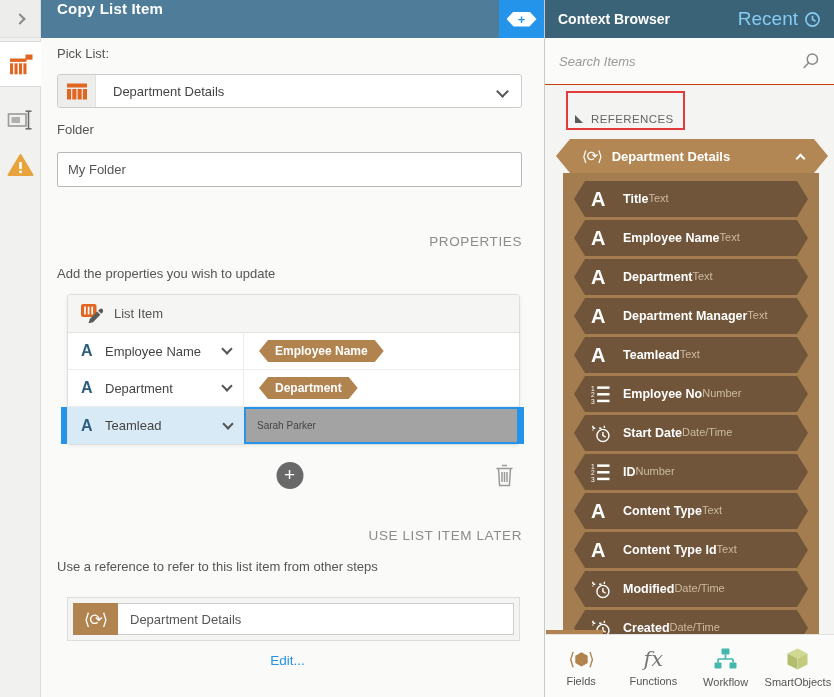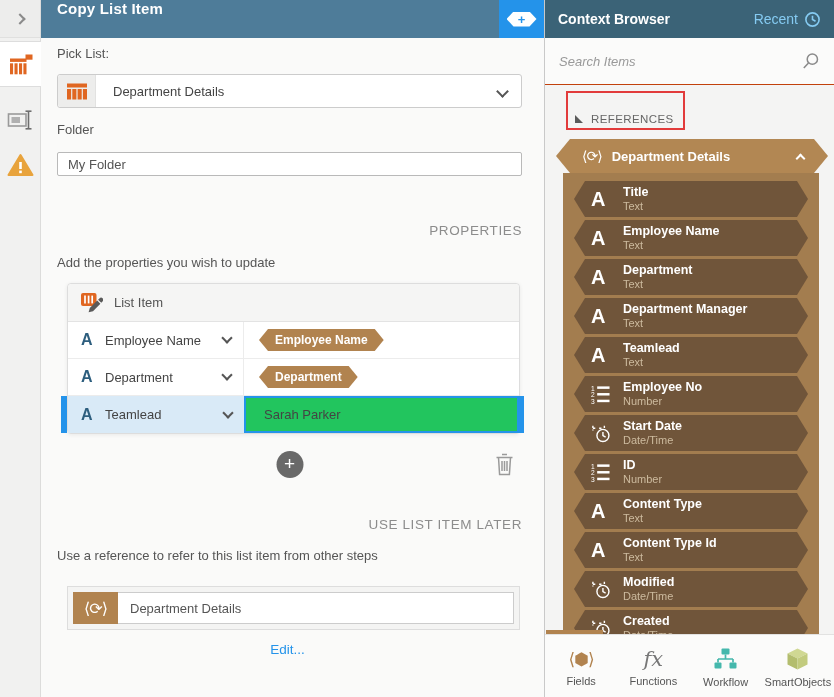--- a/index.html
+++ b/index.html
@@ -28,79 +28,79 @@
     color:#2493ea; font-weight:bold; font-size:13px; line-height:1; }
 
   .main-body { padding:0 22px 0 16px; }
   .field-label { margin-top:8px; color:#555; font-size:13px; }
   .dropdown { margin-top:13px; height:34px; background:#fff; border:1px solid #ccc; border-radius:3px; display:flex; align-items:center; cursor:pointer; }
   .dd-icon-cell { width:38px; align-self:stretch; background:#ededec; border-right:1px solid #e2e2e1; border-radius:3px 0 0 3px; display:flex; align-items:center; justify-content:center; }
   .dd-text { flex:1; padding-left:17px; color:#444; font-size:13px; }
   .dd-chev { margin-right:14px; }
   .dd-chev .chev { border-color:#555; width:9px; height:9px; }
 
-  .text-input { margin-top:15px; width:100%; height:24px; border:1px solid #b9b9b9; border-radius:2px; background:#fff; font-size:13px; color:#555; padding-left:10px; font-family:"Liberation Sans", sans-serif; outline:none; }
+  .text-input { margin-top:15px; width:100%; height:35px; border:1px solid #b9b9b9; border-radius:2px; background:#fff; font-size:13px; color:#555; padding-left:10px; font-family:"Liberation Sans", sans-serif; outline:none; }
 
   .section-heading { margin-top:47px; color:#8c8c8c; font-size:13.5px; letter-spacing:.6px;text-align:right; }
   .section-desc { margin-top:17px; color:#555; font-size:13px; }
 
   .prop-table { margin:13px 2px 0 10px; background:#fff; border:1px solid #ddd; border-radius:4px; box-shadow:0 1px 4px rgba(0,0,0,.07); }
   .pt-header { height:38px; background:#f5f5f4; border-bottom:1px solid #e3e3e3; border-radius:4px 4px 0 0; display:flex; align-items:center; gap:11px; padding-left:12px; color:#555; font-size:13px; }
   .pt-row { height:37px; border-bottom:1px solid #ececec; display:flex; align-items:stretch; position:relative; }
   .pt-row:last-child { border-bottom:none; }
   .pt-label { width:176px; display:flex; align-items:center; gap:10px; padding-left:13px; border-right:1px solid #ececec; }
   .pt-label .a-ic { color:#2d5e7e; font-weight:bold; font-size:16px; width:14px; }
   .pt-name { flex:1; color:#444; font-size:13px; }
   .pt-label .chev { border-color:#555; margin-right:12px; }
   .pt-value { flex:1; display:flex; align-items:center; padding-left:15px; }
   .tan-chip { display:inline-flex; align-items:center; height:22px; padding:0 16px; background:#b1834f; color:#fff; font-size:12px; font-weight:bold;
     clip-path:polygon(9px 0,calc(100% - 9px) 0,100% 50%,calc(100% - 9px) 100%,9px 100%,0 50%); }
   .pt-row.selected .pt-label { background:#d9eaf7; border-right:none; }
   .sel-cap { position:absolute; top:0; bottom:0; width:6px; background:#2493ea; }
   .sel-cap.left { left:-7px; }
   .sel-cap.right { right:-5px; }
-  .sel-input { flex:1; align-self:stretch; border:2px solid #2493ea; background:#22c55e; font-size:13px; color:#444; padding-left:18px; outline:none; font-family:"Liberation Sans", sans-serif; }
+  .sel-input { flex:1; align-self:stretch; border:2px solid #2493ea; background:#a3a3a3; font-size:10px; color:#444; padding-left:11px; outline:none; font-family:"Liberation Sans", sans-serif; }
 
   .actions-row { position:relative; height:28px; margin-top:17px; }
   .plus-btn { position:absolute; left:50%; top:0; transform:translateX(-50%); width:27px; height:27px; border-radius:50%; background:#696969; color:#fff; font-size:19px; line-height:25px; text-align:center; cursor:pointer; }
   .trash-btn { position:absolute; right:8px; top:2px; cursor:pointer; }
 
   .ref-box { margin:23px 2px 0 10px; height:44px; background:#f4f4f3; border:1px solid #ddd; padding:5px; display:flex; }
   .ref-icon-sq { width:45px; background:#b1834f; display:flex; align-items:center; justify-content:center; color:#fff; }
   .ref-field { flex:1; background:#fff; border:1px solid #ccc; border-left:none; display:flex; align-items:center; padding-left:12px; color:#555; font-size:13px; }
   .edit-link { margin-top:12px; text-align:center; padding-right:4px; color:#2493ea; font-size:13.5px; cursor:pointer; }
 
   .ref-glyph { font-family:"DejaVu Sans", sans-serif; font-size:14px; letter-spacing:-1px; white-space:nowrap; }
 
   
   .context { position:absolute; left:545px; top:0; width:289px; height:100%; background:#f4f4f3; display:flex; flex-direction:column; }
   .ctx-header { height:38px; background:#3b6377; display:flex; align-items:center; padding:0 13px; flex:none; }
   .ctx-title { color:#fff; font-size:14px; font-weight:bold; flex:1; }
-  .recent { display:flex; align-items:center; gap:6px; color:#85cbf2; font-size:14px; cursor:pointer; }
+  .recent { display:flex; align-items:center; gap:6px; color:#85cbf2; font-size:19px; cursor:pointer; }
   .search-row { height:47px; background:#fbfbfa; border-bottom:1px solid #c2410c; display:flex; align-items:center; padding:0 14px; flex:none; }
   .search-input { flex:1; border:none; background:transparent; font-style:italic; font-size:13px; color:#777; outline:none; font-family:"Liberation Sans", sans-serif; }
   .search-input::placeholder { color:#999; font-style:italic; }
 
   .ctx-body { flex:1; position:relative; overflow:hidden; padding-top:6px; }
   .refs-label { display:inline-flex; align-items:center; gap:8px; margin-left:21px; border:2px solid #e23b3b; padding:20px 9px 3px 7px; color:#666; font-size:11.5px; letter-spacing:.4px; }
   .tri { width:0; height:0; border-bottom:8px solid #5a5a5a; border-right:8px solid transparent; }
 
   .ref-tree { margin-top:9px; }
   .ref-header { height:34px; margin:0 6px 0 11px; background:#b28753; display:flex; align-items:center; padding:0 24px 0 26px; cursor:pointer;
     clip-path:polygon(14px 0,calc(100% - 14px) 0,100% 50%,calc(100% - 14px) 100%,14px 100%,0 50%); }
   .ref-header .ref-glyph { color:#fff; margin-right:10px; }
   .ref-header-name { color:#fff; font-weight:bold; font-size:13px; flex:1; }
   .ref-header .chev { border-color:#fff; width:7px; height:7px; border-width:2.4px; }
 
   .ref-children { margin:0 15px 0 18px; background:#a37d4f; padding-top:8px; height:478px; overflow:hidden; }
   .field-chip { height:36px; margin:0 11px 3px; background:#70553a; display:flex; align-items:center; padding:0 10px 0 17px; cursor:pointer;
     clip-path:polygon(11px 0,calc(100% - 11px) 0,100% 50%,calc(100% - 11px) 100%,11px 100%,0 50%); }
   .f-icon { width:32px; display:flex; align-items:center; color:#fff; }
   .f-icon .a-big { font-size:20px; font-weight:bold; color:#fff; }
-  .f-col { display:flex; flex-direction:column; line-height:1.15; }
+  .f-col { display:flex; flex-direction:row; line-height:1.15; }
   .f-name { color:#fff; font-size:12.5px; font-weight:bold; }
   .f-type { color:#cdbb9f; font-size:11px; }
 
   .scroll-thumb { position:absolute; bottom:0; left:1px; width:57px; height:4px; background:#b1834f; }
 
   .ctx-tabs { height:63px; background:#fbfbfa; border-top:1px solid #e2e2e1; display:flex; flex:none; }
   .ctx-tab { flex:1; display:flex; flex-direction:column; align-items:center; justify-content:center; gap:5px; cursor:pointer; padding-top:2px; }
   .tab-label { color:#555; font-size:11px; }
   .fx-ic { font-family:"DejaVu Serif", serif; font-style:italic; font-size:21px; color:#777; line-height:22px; }
   .fields-ic { font-family:"DejaVu Sans", sans-serif; font-size:17px; color:#b1834f; line-height:22px; letter-spacing:-1px; }

